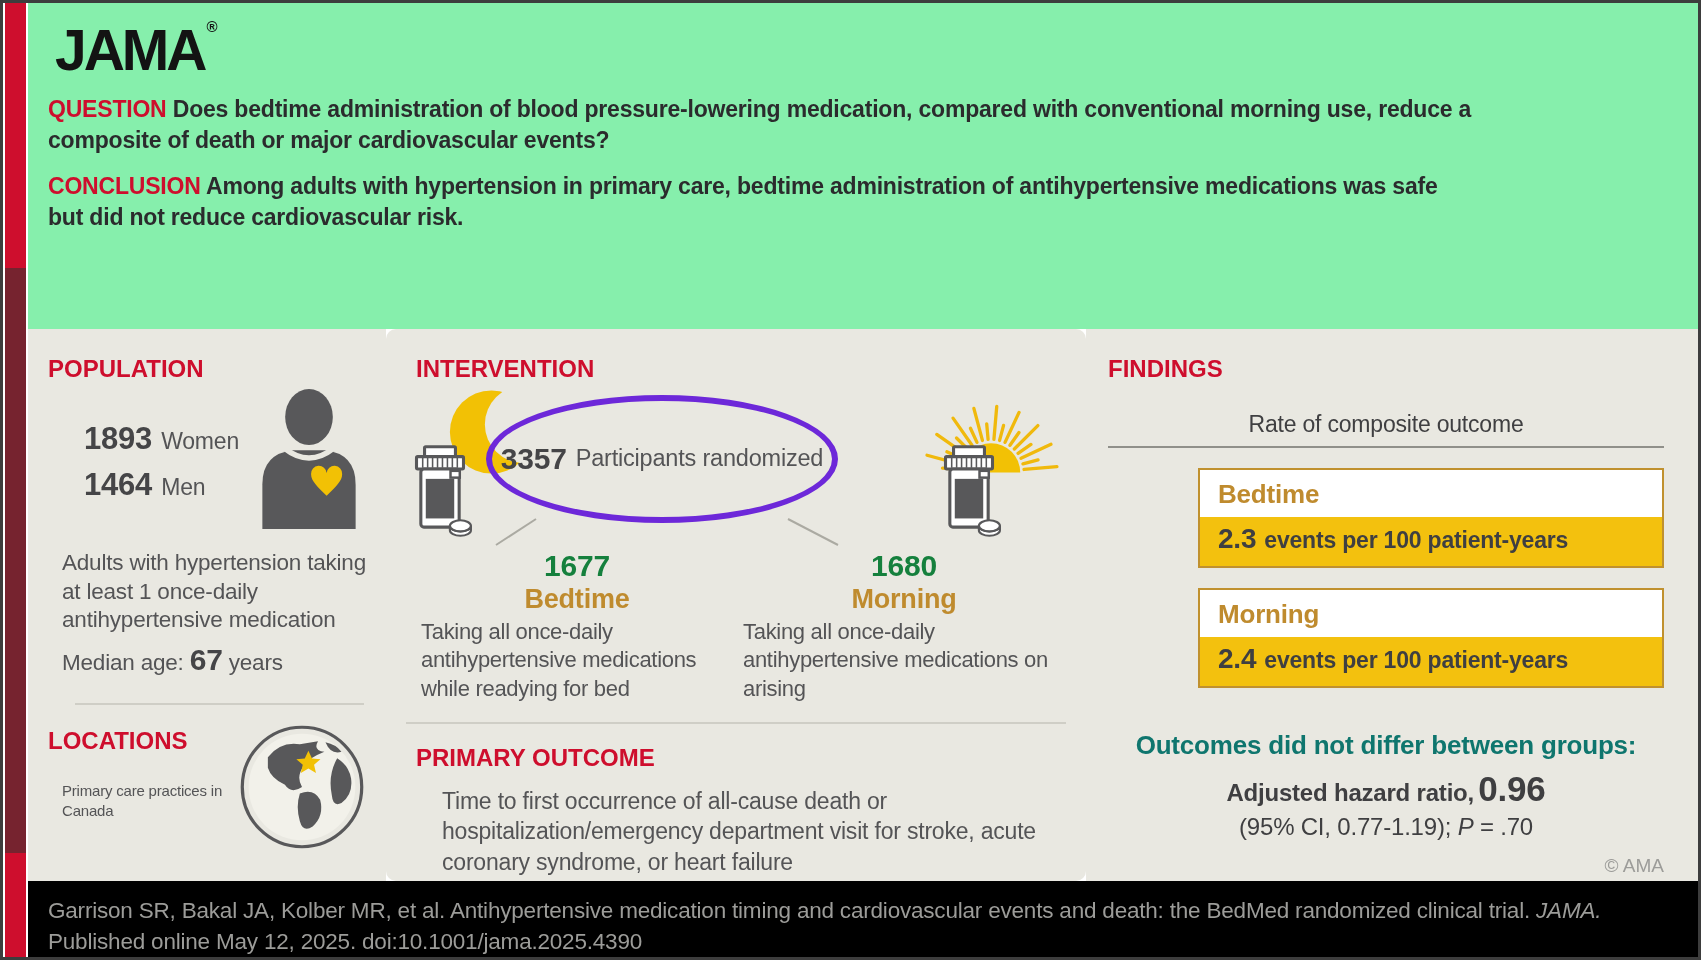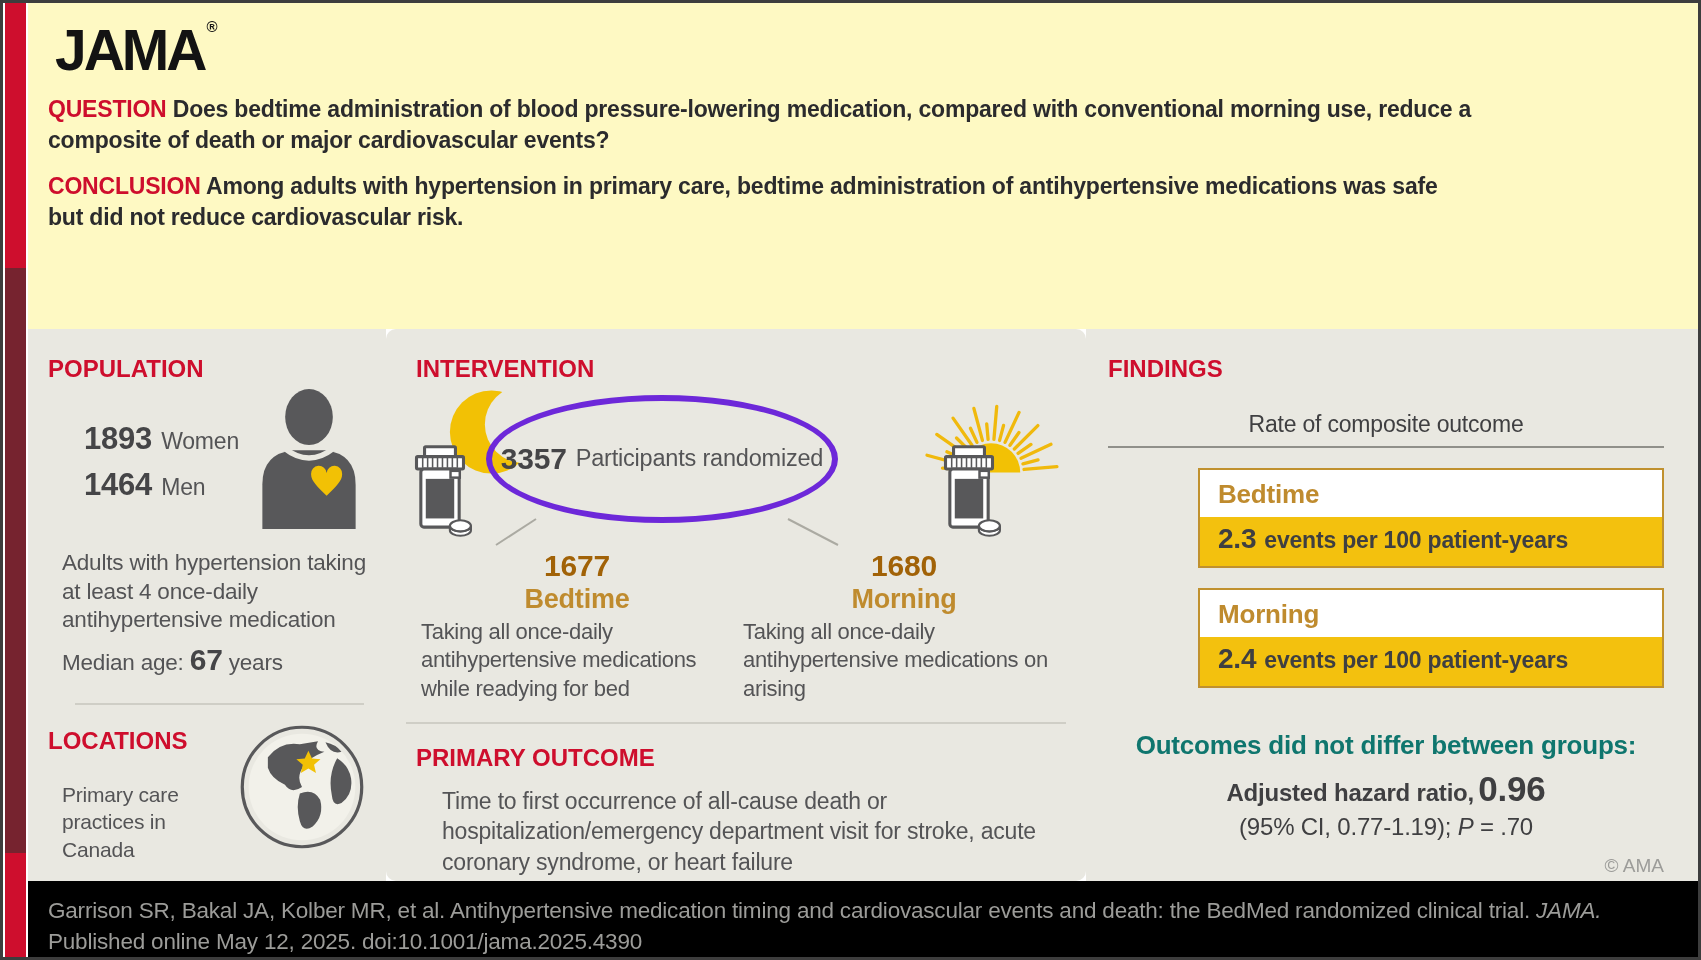--- a/index.html
+++ b/index.html
@@ -6,21 +6,21 @@
   body { margin:0; background:#ffffff; font-family:"Liberation Sans","DejaVu Sans",sans-serif; }
   .frame { position:relative; width:1701px; height:960px; background:#fff;
            border:3px solid #3d3d3d; overflow:hidden; color:#545456; letter-spacing:-0.2px; }
   .accent-bar { position:absolute; left:2px; top:0; bottom:0; width:21px; display:flex; flex-direction:column; }
   .seg-top { height:265px; background:#ce0e2d; }
   .seg-mid { height:585px; background:#76232f; }
   .seg-bot { flex:1; background:#ce0e2d; }
   .content { margin-left:25px; height:100%; display:flex; flex-direction:column; }
 
   
-  .header { height:344px; background:#fef9c3; padding:16px 40px 0 20px; }
+  .header { height:344px; background:#86efac; padding:16px 40px 0 20px; }
   .logo { font-size:57px; font-weight:bold; color:#131313; letter-spacing:-3px; line-height:1; margin-left:7px; }
   .logo sup { font-size:15px; letter-spacing:0; vertical-align:38px; margin-left:2px; }
   .lead { margin:15px 0 0 0; font-size:23px; font-weight:bold; color:#2b2b2d; line-height:1.35; max-width:1430px; }
   .lead .label { color:#ce0e2d; }
 
   
   .columns { height:585px; display:flex; gap:0; background:#fff; }
   .col { background:#e9e8e1; height:100%; }
   .col-1 { width:358px; padding:26px 18px 0 20px; }
   .col-2 { width:700px; padding:26px 20px 0 30px; position:relative;border-radius:10px; }
@@ -32,42 +32,42 @@
   .counts { margin-left:36px; margin-top:26px; }
   .count-line { font-size:23px; color:#545456; margin-bottom:10px; white-space:nowrap; }
   .count-num { font-size:31px; font-weight:bold; color:#454547; margin-right:9px; }
   .person-wrap { margin-left:auto; margin-right:2px; margin-top:-6px; }
   .pop-desc { font-size:22.5px; line-height:1.28; margin:16px 0 0 14px; max-width:312px; }
   .median { font-size:22.5px; margin:8px 0 0 14px; }
   .median b { font-size:30px; color:#454547; }
   .divider { border-top:2px solid #cfcec6; }
   .d1 { margin:26px 4px 0 27px; }
   .loc-row { display:flex; margin-top:22px; }
-  .loc-text { font-size:21px; line-height:1.3; margin:26px 0 0 14px; width:168px; }
+  .loc-text { font-size:15px; line-height:1.3; margin:26px 0 0 14px; width:168px; }
   .globe-wrap { margin-left:auto; margin-right:2px; margin-top:-4px; }
 
   
   .diagram { position:relative; height:162px; margin-top:4px; }
   .connectors { position:absolute; inset:0; }
   .ellipse { position:absolute; left:70px; top:8px; width:352px; height:128px;
              border:6px solid #6d28d9; border-radius:50%;
              display:flex; align-items:center; justify-content:center; white-space:nowrap; }
   .rand-num { font-size:30px; font-weight:bold; color:#454547; margin-right:9px; }
   .rand-label { font-size:23.5px; color:#545456; }
   .moonbottle { position:absolute; left:-12px; top:-2px; width:150px; height:152px; }
   .moonbottle .moon { position:absolute; right:2px; top:-6px; }
   .moonbottle .bottle { position:absolute; left:2px; top:58px; z-index:2; }
   .sunbottle { position:absolute; right:-10px; top:-12px; width:165px; height:164px; }
   .sunbottle .sun { position:absolute; left:0; top:0; }
   .sunbottle .bottle { position:absolute; left:24px; top:68px; z-index:2; }
   .groups { display:flex; margin-top:0; }
   .group { }
   .g1 { margin-left:5px; width:312px; }
   .g2 { margin-left:10px; width:322px; }
-  .group-count { text-align:center; font-size:30px; font-weight:bold; color:#a16207; }
+  .group-count { text-align:center; font-size:30px; font-weight:bold; color:#15803d; }
   .group-name { text-align:center; font-size:27px; font-weight:bold; color:#bf8b2e; margin-top:1px; }
   .group-desc { margin:3px 0 0 0; font-size:22px; line-height:1.3; letter-spacing:-0.3px; }
   .d2 { margin:18px 0 0 -10px; }
   .po-title { margin-top:20px; }
   .po-desc { margin:14px 0 0 26px; font-size:23px; line-height:1.33; max-width:610px; }
 
   
   .sub { text-align:center; font-size:23px; color:#3f3f41; margin-top:28px; }
   .rule { border-top:2px solid #90908a; margin-top:8px; }
   .result-card { width:466px; margin:20px 0 0 auto; border:2px solid #c0912f; background:#fff; }
@@ -116,21 +116,21 @@
           </div>
           <div class="person-wrap">
             <svg width="114" height="140" viewBox="0 0 110 135">
               <ellipse cx="55" cy="27" rx="23" ry="27" fill="#58585a"></ellipse>
               <path d="M10 135 V92 Q10 62 40 59 L70 59 Q100 62 100 92 V135 Z" fill="#58585a"></path>
               <path d="M31 57 Q55 76 79 57" stroke="#e9e8e1" stroke-width="5" fill="none"></path>
               <path d="M72 103 C63 94 57 89 57 82 a7.5 7.5 0 0 1 15 -1 a7.5 7.5 0 0 1 15 1 c0 7 -6 12 -15 21 z" fill="#f2c105"></path>
             </svg>
           </div>
         </div>
-        <p class="pop-desc">Adults with hypertension taking at least 4 once-daily antihypertensive medication</p>
+        <p class="pop-desc">Adults with hypertension taking at least 1 once-daily antihypertensive medication</p>
         <p class="median"><span>Median age:</span> <b>67</b> <span>years</span></p>
         <div class="divider d1"></div>
         <div class="loc-row">
           <div>
             <h2 class="sec-title">LOCATIONS</h2>
             <p class="loc-text">Primary care practices in Canada</p>
           </div>
           <div class="globe-wrap">
             <svg width="128" height="128" viewBox="0 0 120 120">
               <circle cx="60" cy="60" r="56" fill="none" stroke="#58585a" stroke-width="3"></circle>

